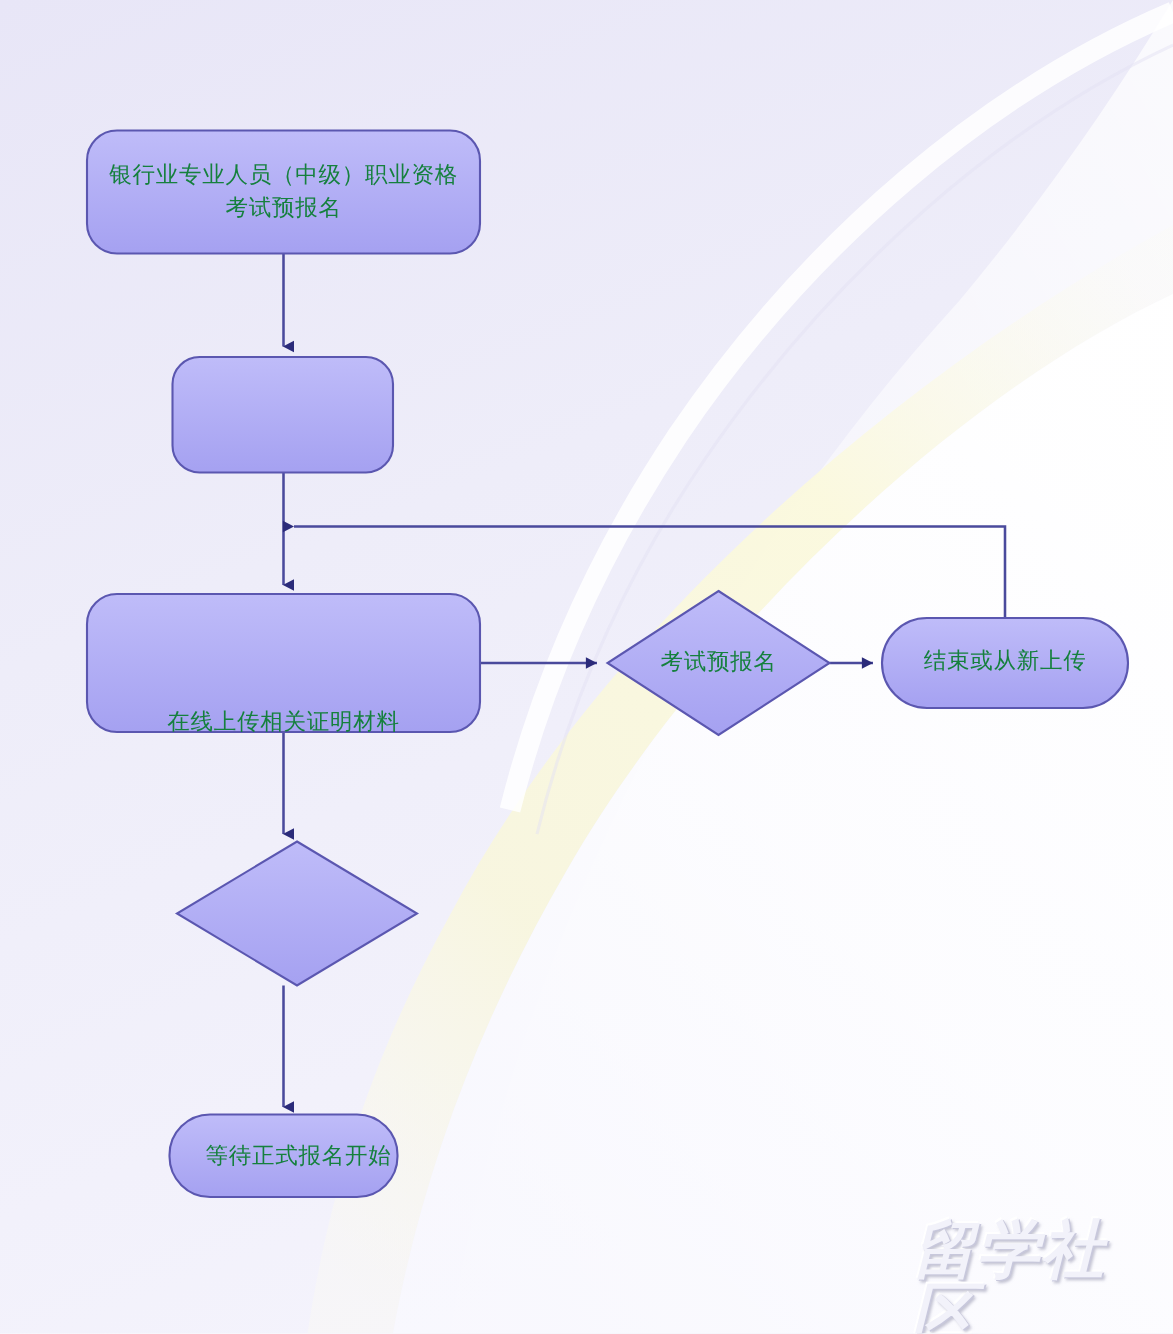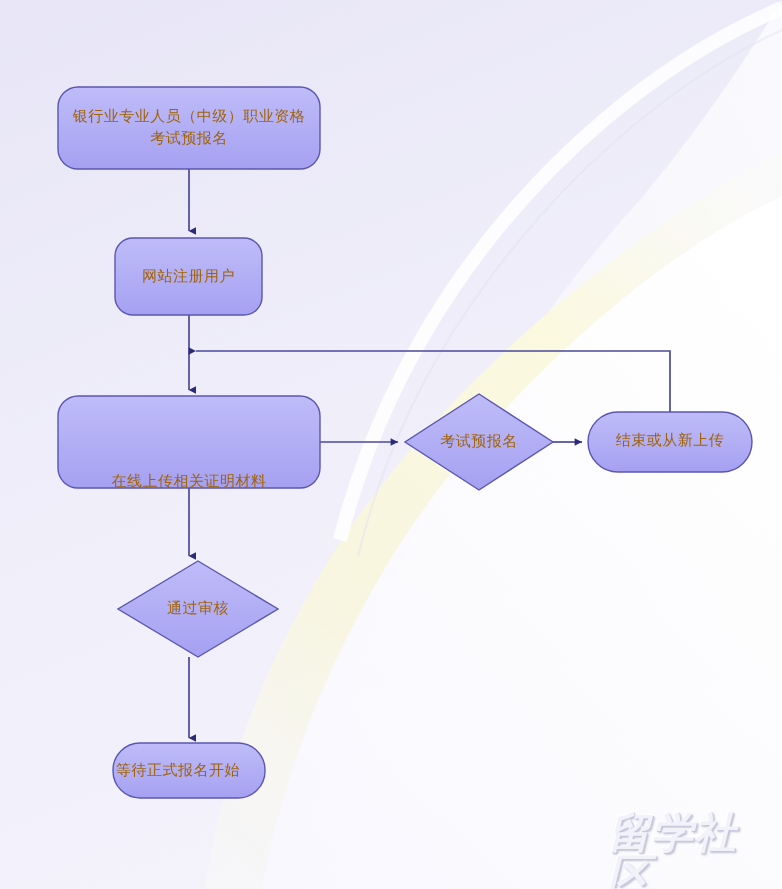--- a/index.html
+++ b/index.html
@@ -33,21 +33,21 @@
     width: 782px;
     height: 889px;
     display: block;
   }
   .node-label {
     position: absolute;
     display: flex;
     align-items: center;
     justify-content: center;
     text-align: center;
-    color: #a16207;
+    color: #15803d;
     font-family: "DejaVu Serif", "Liberation Serif", serif;
     font-size: 15px;
     line-height: 1.45;
     letter-spacing: 0.5px;
     white-space: pre-line;
     pointer-events: none;
   }
   .watermark {
     position: absolute;
     left: 608px;
@@ -174,30 +174,28 @@
 
       <polygon points="198,561 278,609 198,657 118,609" fill="url(#nodeGrad2)"></polygon>
 
       <rect x="113" y="743" width="152" height="55" rx="27" ry="27" fill="url(#nodeGrad2)"></rect>
     </g>
   </svg>
 
   <div class="node-label" style="left:58px; top:87px; width:262px; height:82px;">银行业专业人员（中级）职业资格
 考试预报名</div>
 
-  <div class="node-label" style="left:115px; top:238px; width:147px; height:77px;">网站注册用户</div>
 
   <div class="node-label" style="left:58px; top:396px; width:262px; height:92px;margin-top:40px;">在线上传相关证明材料</div>
 
   <div class="node-label" style="left:405px; top:394px; width:148px; height:96px;">考试预报名</div>
 
   <div class="node-label" style="left:588px; top:412px; width:164px; height:60px;font-family:Liberation Mono, monospace;">结束或从新上传</div>
 
-  <div class="node-label" style="left:118px; top:561px; width:160px; height:96px;">通过审核</div>
-
-  <div class="node-label" style="left:102px; top:743px; width:152px; height:55px;">等待正式报名开始</div>
+
+  <div class="node-label" style="left:123px; top:743px; width:152px; height:55px;">等待正式报名开始</div>
 
   <div class="watermark">
     <div class="wm-main">留学社区</div>
 
   </div>
 
 </div>
 
 </body></html>

